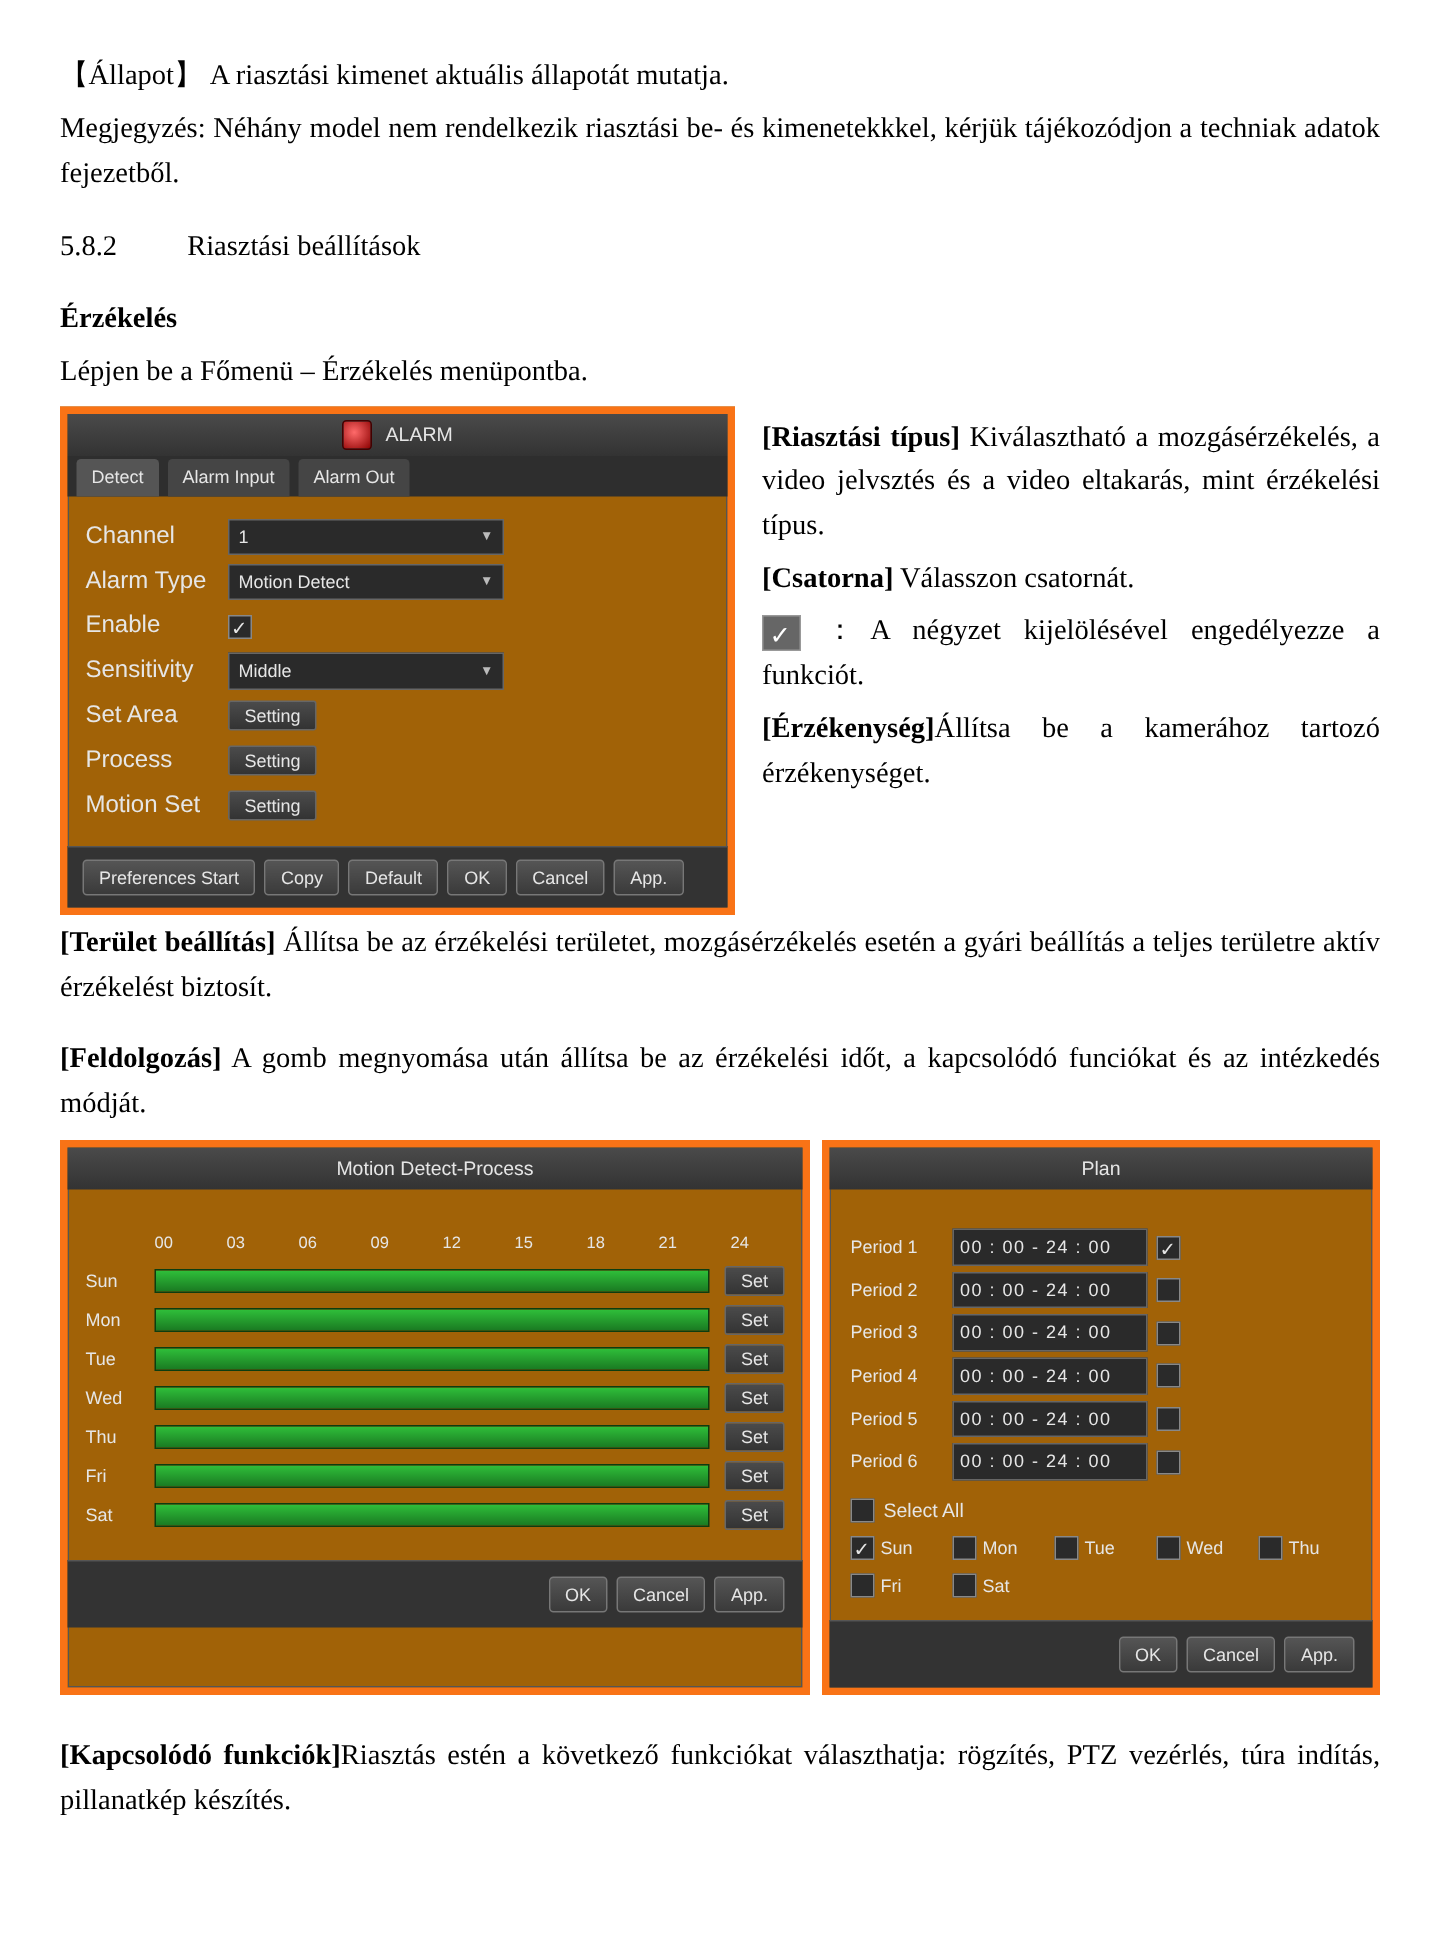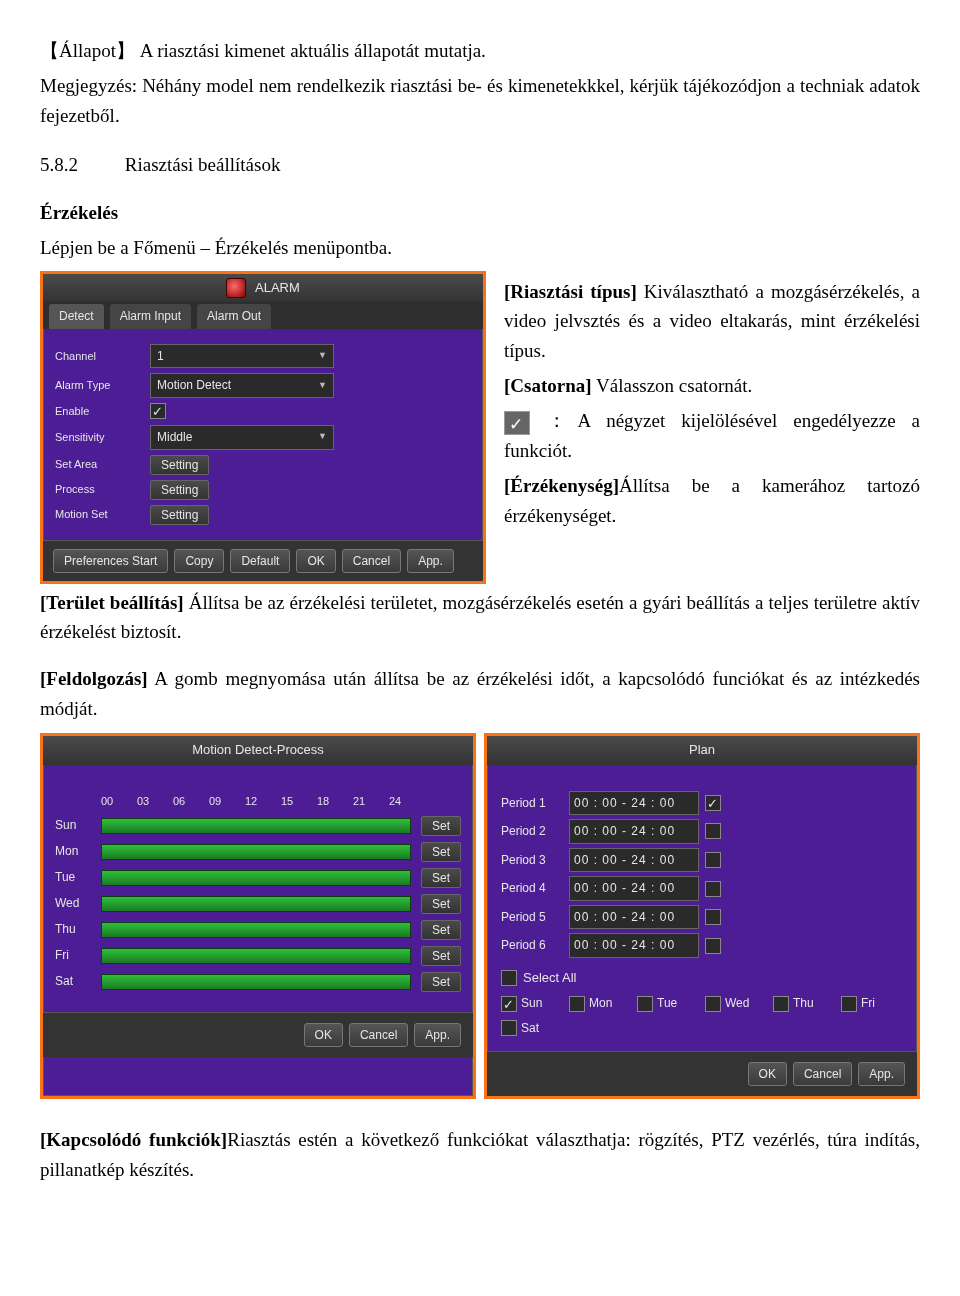--- a/index.html
+++ b/index.html
@@ -10,45 +10,45 @@
     line-height: 1.55;
     color: #000;
     background: #fff;
     width: 880px;
   }
   p { margin: 6px 0; }
   .section-num { display: inline-block; width: 80px; }
   .bold { font-weight: bold; text-align: center; }
   .justify { text-align: justify; }
   .panel {
-    background: #4c1d95;
+    background: #a16207;
     color: #e6e6e6;
     font-family: Arial, sans-serif;
     font-size: 13px;
-    border: 3px solid #f97316;
+    border: 5px solid #f97316;
     box-shadow: inset 0 0 0 1px #555;
   }
   .panel-title {
     text-align: center;
     padding: 4px 0;
     background: linear-gradient(#4a4a4a,#333);
     font-size: 13px;
   }
   .alarm-tabs { display: flex; gap: 6px; padding: 2px 16px 0 6px; background:#2e2e2e; }
   .alarm-tab {
     padding: 3px 10px;
     background: #454545;
     border-radius: 3px 3px 0 0;
     font-size: 12px;
     cursor: pointer;
   }
   .alarm-tab.active { background: #555; }
   .alarm-body { padding: 10px 12px; }
   .form-row { display: flex; align-items: center; margin: 5px 0; }
-  .form-label { width: 95px; font-size: 11px; }
+  .form-label { width: 95px; font-size: 16px; }
   .dd {
     flex: 1;
     background: #2a2a2a;
     border: 1px solid #666;
     padding: 2px 6px;
     font-size: 12px;
     display: flex;
     justify-content: space-between;
     align-items: center;
     max-width: 170px;
@@ -97,21 +97,21 @@
   .alarm-side { flex: 1; }
   .inline-chk {
     display:inline-block; width:24px; height:22px;
     border:1px solid #999; background:#666; position:relative;
     vertical-align:middle; margin-right:6px;
   }
   .inline-chk::after { content:"✓"; color:#fff; position:absolute; top:0; left:4px; font-size:17px; }
   .two-panels { display:flex; gap:8px; margin-top:10px; }
   .two-panels .panel { flex:1; }
   .sched-body { padding: 28px 12px 14px 12px; }
-  .hours-row { display:flex; gap:0; margin-left:46px; margin-bottom:4px; }
+  .hours-row { display:flex; gap:12px; margin-left:46px; margin-bottom:4px; }
   .hours-row span { width:36px; font-size:11px; text-align:left; }
   .day-row { display:flex; align-items:center; margin:6px 0; }
   .day-label { width:46px; font-size:12px; }
   .bar { flex:1; height:14px; background:linear-gradient(#2fbf3a,#1a7a22); border:1px solid #0c3d10; margin-right:10px;}
   .plan-body { padding:22px 14px 14px 14px; }
   .plan-row { display:flex; align-items:center; margin:4px 0; gap:6px; }
   .plan-label { width:62px; font-size:12px; }
   .plan-field {
     background:#2a2a2a; border:1px solid #666; padding:2px 4px;
     font-size:12px; width:120px; letter-spacing:1px;

